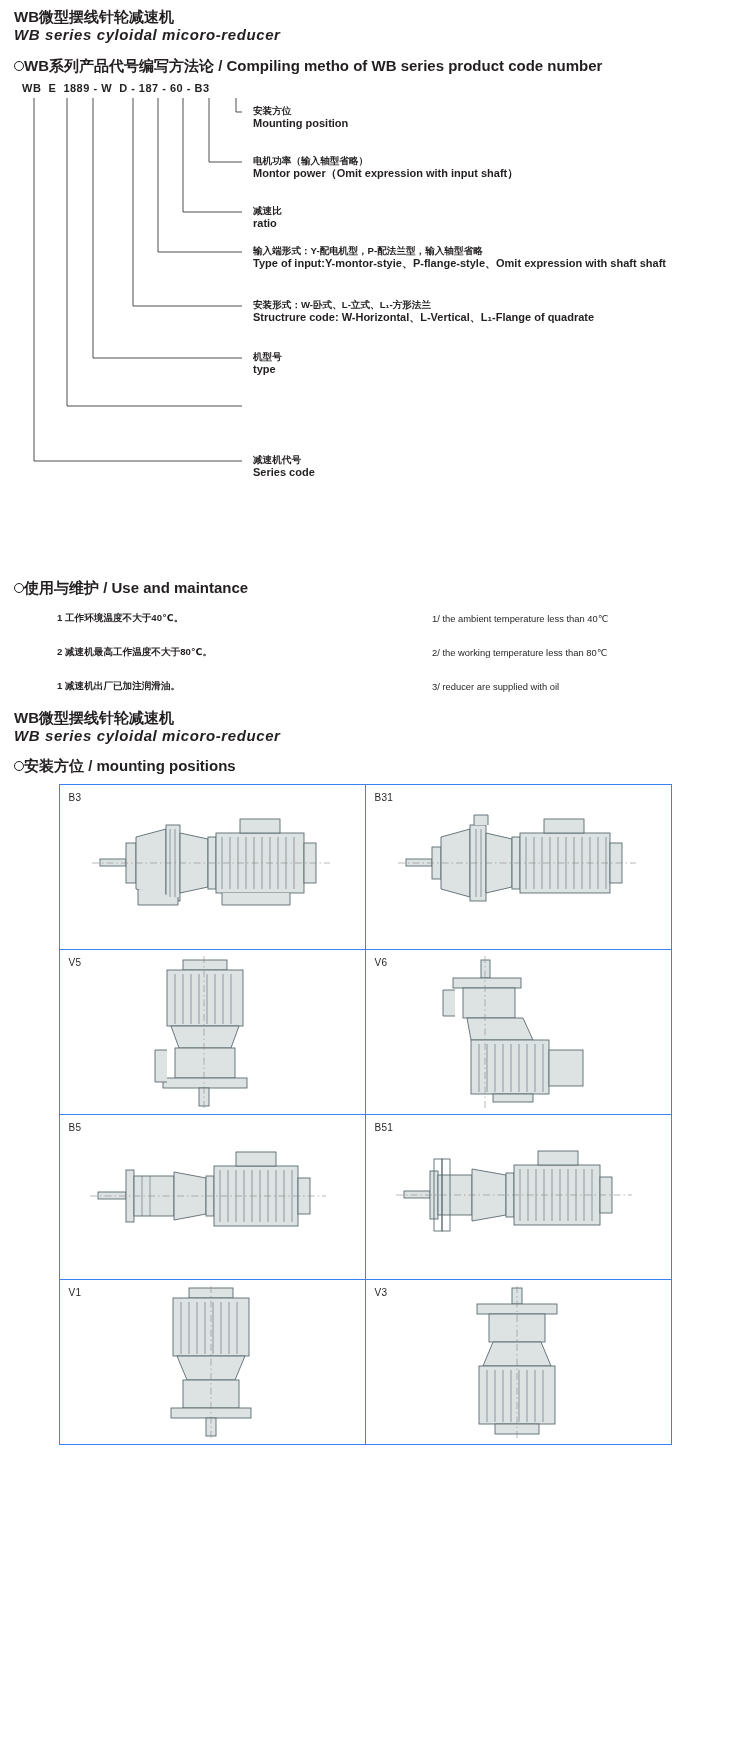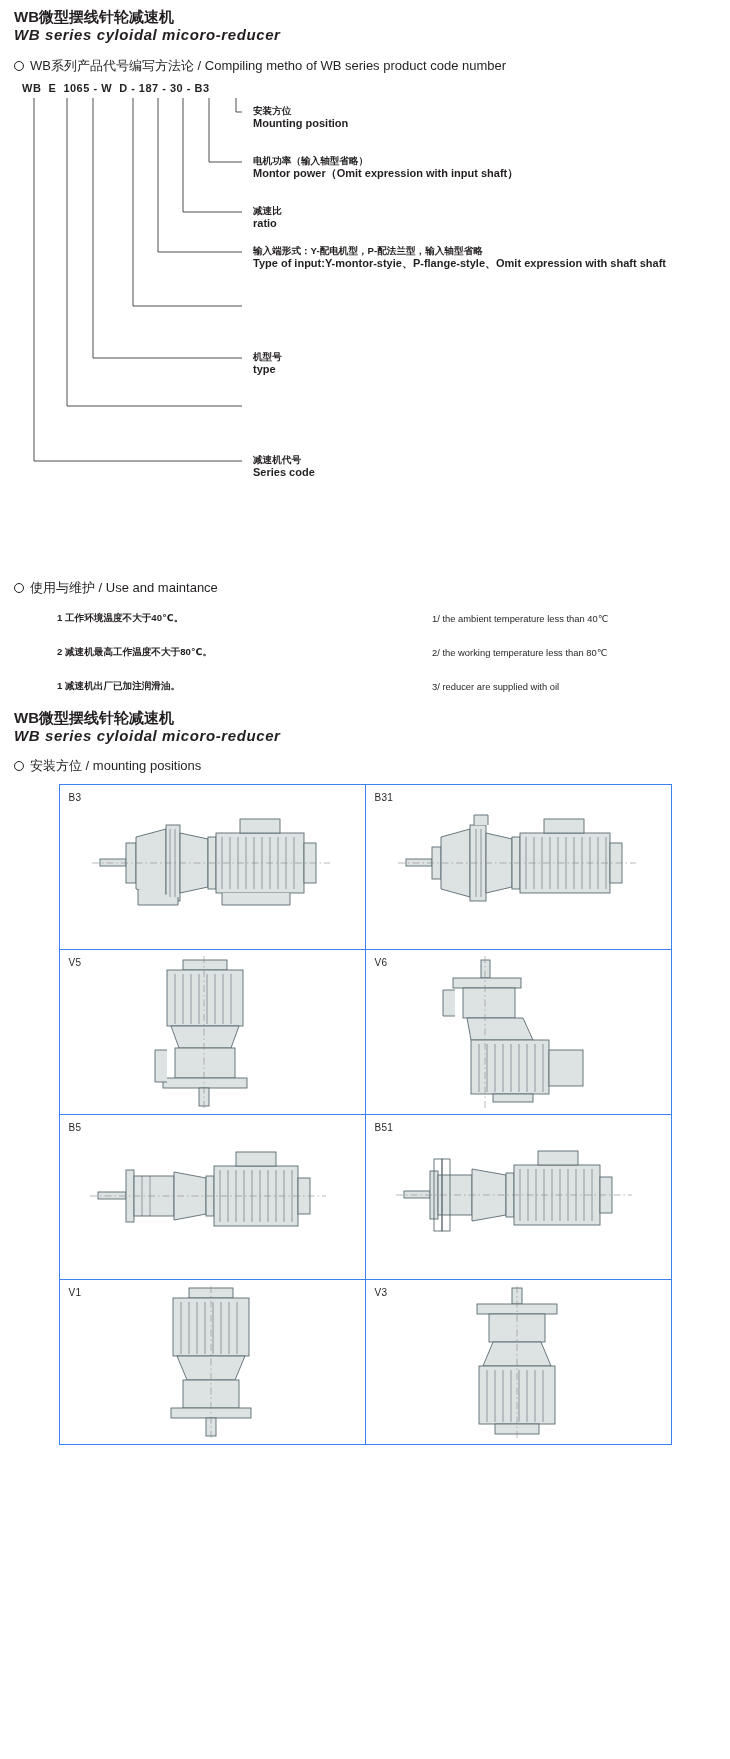--- a/index.html
+++ b/index.html
@@ -13,22 +13,22 @@
   .page{position:relative;width:730px;min-height:1759px;overflow:hidden;padding-left:32px;}
   .title-cn{
     font-size:15px;font-weight:bold;letter-spacing:0px;
     line-height:18px;color:#231f20;
   }
   .title-en{
     font-size:15px;font-weight:bold;font-style:italic;
     letter-spacing:0.6px;line-height:18px;color:#231f20;
   }
   .section-head{
-    font-size:13px;font-weight:normal;color:#231f20;
-    display:flex;align-items:center;gap:6px;line-height:14px;
+    font-size:15px;font-weight:bold;color:#231f20;
+    display:flex;align-items:center;line-height:14px;
   }
   .bullet-circle{
     display:inline-block;width:8px;height:8px;border:1px solid #231f20;
     border-radius:50%;flex:none;
   }
 
   
   .code-row{
     font-size:11px;font-weight:bold;letter-spacing:0.5px;
     white-space:pre;
@@ -70,21 +70,21 @@
   <div style="position:absolute;left:14px;top:8px;">
     <div class="title-cn">WB微型摆线针轮减速机</div>
     <div class="title-en">WB series cyloidal micoro-reducer</div>
   </div>
 
   <div class="section-head" style="position:absolute;left:14px;top:59px;">
     <span class="bullet-circle"></span>
     <span>WB系列产品代号编写方法论 / Compiling metho of WB series product code number</span>
   </div>
 
-  <div class="code-row" style="position:absolute;left:22px;top:82px;">WB  E  1065 - W  D - 187 - 30 - B3</div>
+  <div class="code-row" style="position:absolute;left:22px;top:82px;">WB  E  1889 - W  D - 187 - 60 - B3</div>
 
   <svg class="leader-svg" width="270" height="400" style="position:absolute;left:30px;top:96px;">
     <g stroke="#231f20" stroke-width="0.8" fill="none">
 
       <path d="M206,2 L206,16 L212,16"></path>
 
       <path d="M179,2 L179,66 L212,66"></path>
 
       <path d="M153,2 L153,116 L212,116"></path>
 
@@ -108,20 +108,24 @@
     <div class="cn">电机功率（输入轴型省略）</div>
     <div class="en">Montor power（Omit expression with input shaft）</div>
   </div>
   <div class="legend-item" style="left:253px;top:204px;">
     <div class="cn">减速比</div>
     <div class="en">ratio</div>
   </div>
   <div class="legend-item" style="left:253px;top:244px;">
     <div class="cn">输入端形式：Y-配电机型，P-配法兰型，输入轴型省略</div>
     <div class="en">Type of  input:Y-montor-styie、P-flange-style、Omit expression with shaft shaft</div>
+  </div>
+  <div class="legend-item" style="left:253px;top:298px;">
+    <div class="cn">安装形式：W-卧式、L-立式、L₁-方形法兰</div>
+    <div class="en">Structrure code:  W-Horizontal、L-Vertical、L₁-Flange of quadrate</div>
   </div>
   <div class="legend-item" style="left:253px;top:350px;">
     <div class="cn">机型号</div>
     <div class="en">type</div>
   </div>
   <div class="legend-item" style="left:253px;top:453px;">
     <div class="cn">减速机代号</div>
     <div class="en">Series code</div>
   </div>
 

